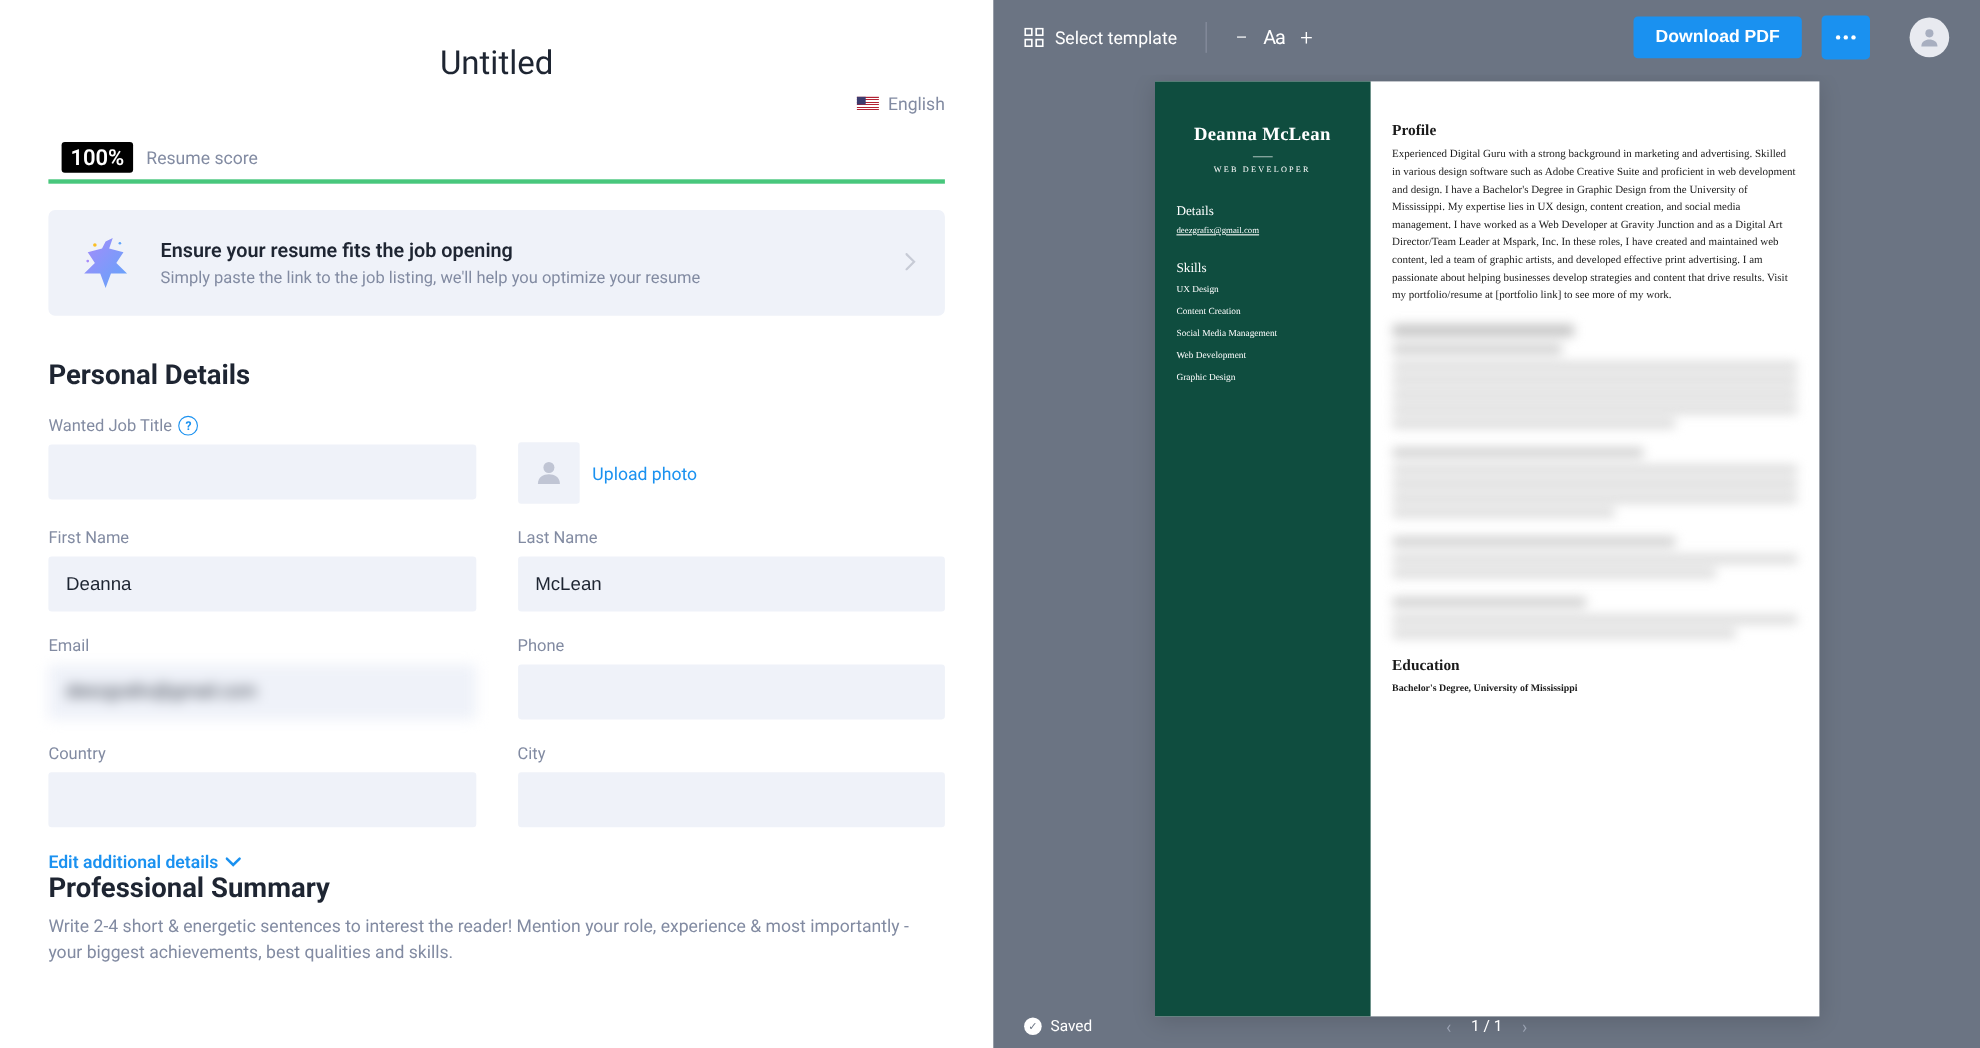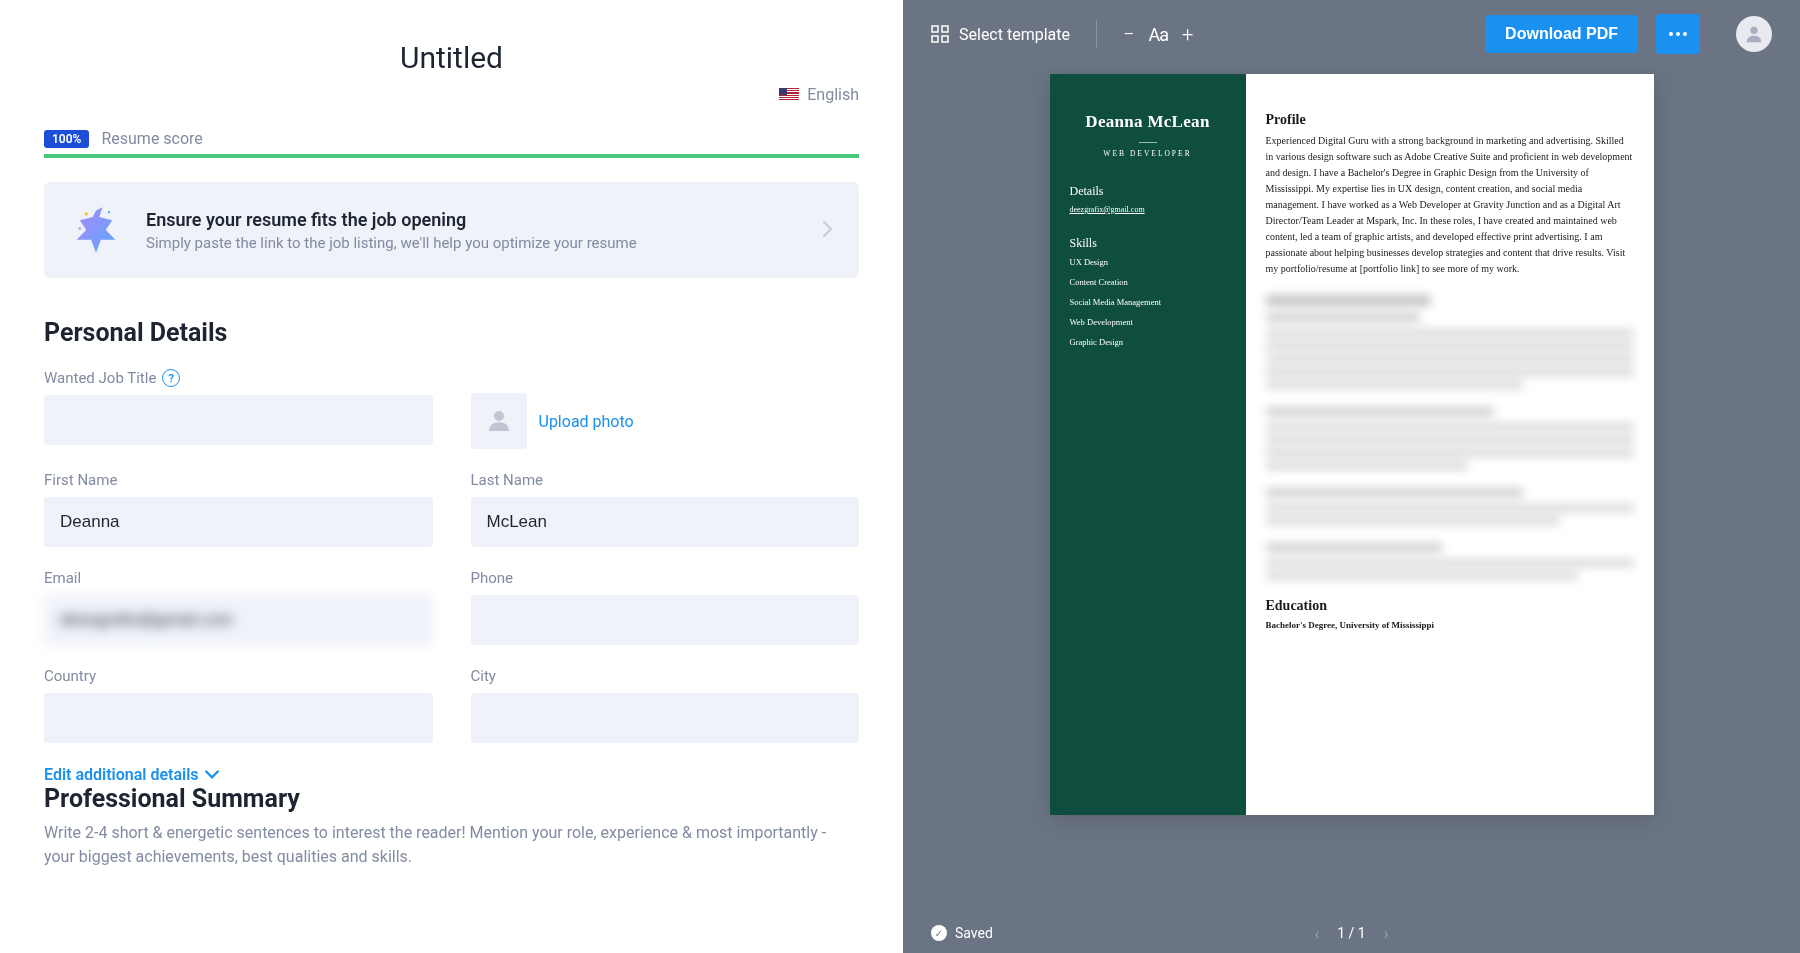--- a/index.html
+++ b/index.html
@@ -8,21 +8,21 @@
 .right-panel { flex: 1; background: #6b7483; position: relative; display: flex; flex-direction: column; }
 
 
 .title-section { text-align: center; margin-bottom: 25px; }
 .doc-title { font-size: 30px; color: #1e2532; font-weight: 400; margin-bottom: 10px; }
 .lang-row { display: flex; align-items: center; justify-content: flex-end; gap: 8px; color: #828ba2; font-size: 16px; }
 .flag { width: 20px; height: 14px; background: linear-gradient(to bottom, #b22234 0 8%, #fff 8% 16%, #b22234 16% 24%, #fff 24% 32%, #b22234 32% 40%, #fff 40% 48%, #b22234 48% 56%, #fff 56% 64%, #b22234 64% 72%, #fff 72% 80%, #b22234 80% 88%, #fff 88% 100%); position: relative; }
 .flag::before { content:""; position:absolute; top:0; left:0; width:40%; height:54%; background:#3c3b6e; }
 
 .score-row { display: flex; align-items: center; gap: 12px; margin-bottom: 6px; }
-.score-badge { background: #1d4ed8; color: #fff; font-weight: 600; font-size: 12px; padding: 2px 8px; border-radius: 3px; }
+.score-badge { background: #000000; color: #fff; font-weight: 600; font-size: 20px; padding: 2px 8px; border-radius: 3px; margin-left: 12px; }
 .score-label { color: #828ba2; font-size: 16px; }
 .score-bar { height: 4px; background: #48c77c; width: 100%; margin-bottom: 24px; }
 
 .tip-card { background: #eff2f9; border-radius: 6px; padding: 22px 26px; display: flex; align-items: center; gap: 24px; margin-bottom: 40px; position: relative; }
 .tip-icon { width: 52px; height: 52px; flex-shrink: 0; }
 .tip-text { flex: 1; }
 .tip-title { font-weight: 600; font-size: 18px; color: #1e2532; margin-bottom: 4px; }
 .tip-sub { color: #828ba2; font-size: 15px; }
 .tip-chevron { color: #c7cbd6; font-size: 20px; }
 
@@ -49,21 +49,21 @@
 .toolbar-sep { width: 1px; height: 28px; background: #8a92a2; margin: 0 8px; }
 .font-controls { display: flex; align-items: center; gap: 14px; }
 .font-btn { cursor: pointer; font-size: 20px; color: #fff; font-weight: 300; }
 .aa { font-size: 18px; letter-spacing: -1px; }
 .toolbar-spacer { flex: 1; }
 .btn-primary { background: #1a91f0; color: #fff; border: none; border-radius: 4px; padding: 10px 20px; font-size: 16px; font-weight: 600; cursor: pointer; }
 .btn-icon { background: #1a91f0; border: none; border-radius: 4px; width: 44px; height: 40px; display: flex; align-items: center; justify-content: center; cursor: pointer; color: #fff; }
 .avatar { width: 36px; height: 36px; border-radius: 50%; background: #e8eaf0; display: flex; align-items: center; justify-content: center; margin-left: 18px; }
 
 .preview-area { flex: 1; display: flex; justify-content: center; align-items: flex-start; padding: 6px 0 40px 0; overflow: hidden; }
-.resume-page { width: 604px; height: 741px; background: #fff; display: flex; box-shadow: 0 4px 20px rgba(0,0,0,0.15); }
+.resume-page { width: 604px; height: 850px; background: #fff; display: flex; box-shadow: 0 4px 20px rgba(0,0,0,0.15); }
 .resume-sidebar { width: 196px; background: #0f4d3f; color: #fff; padding: 38px 20px; font-family: Georgia, serif; }
 .resume-name { font-size: 17px; font-weight: 600; text-align: center; letter-spacing: 0.3px; margin-bottom: 10px; }
 .resume-name-divider { width: 18px; height: 1px; background: rgba(255,255,255,0.6); margin: 0 auto 6px auto; }
 .resume-job { font-size: 7.5px; text-align: center; letter-spacing: 2px; margin-bottom: 26px; text-transform: uppercase; }
 .sb-heading { font-size: 12px; font-weight: 400; margin-bottom: 6px; font-family: Georgia, serif; }
 .sb-email { font-size: 8px; text-decoration: underline; margin-bottom: 22px; display: block; }
 .sb-skill { font-size: 8.5px; margin-bottom: 10px; }
 
 .resume-main { flex: 1; padding: 38px 20px; font-family: Georgia, serif; color: #1a1a1a; position: relative; }
 .rm-heading { font-size: 14px; font-weight: 700; margin-bottom: 5px; }

